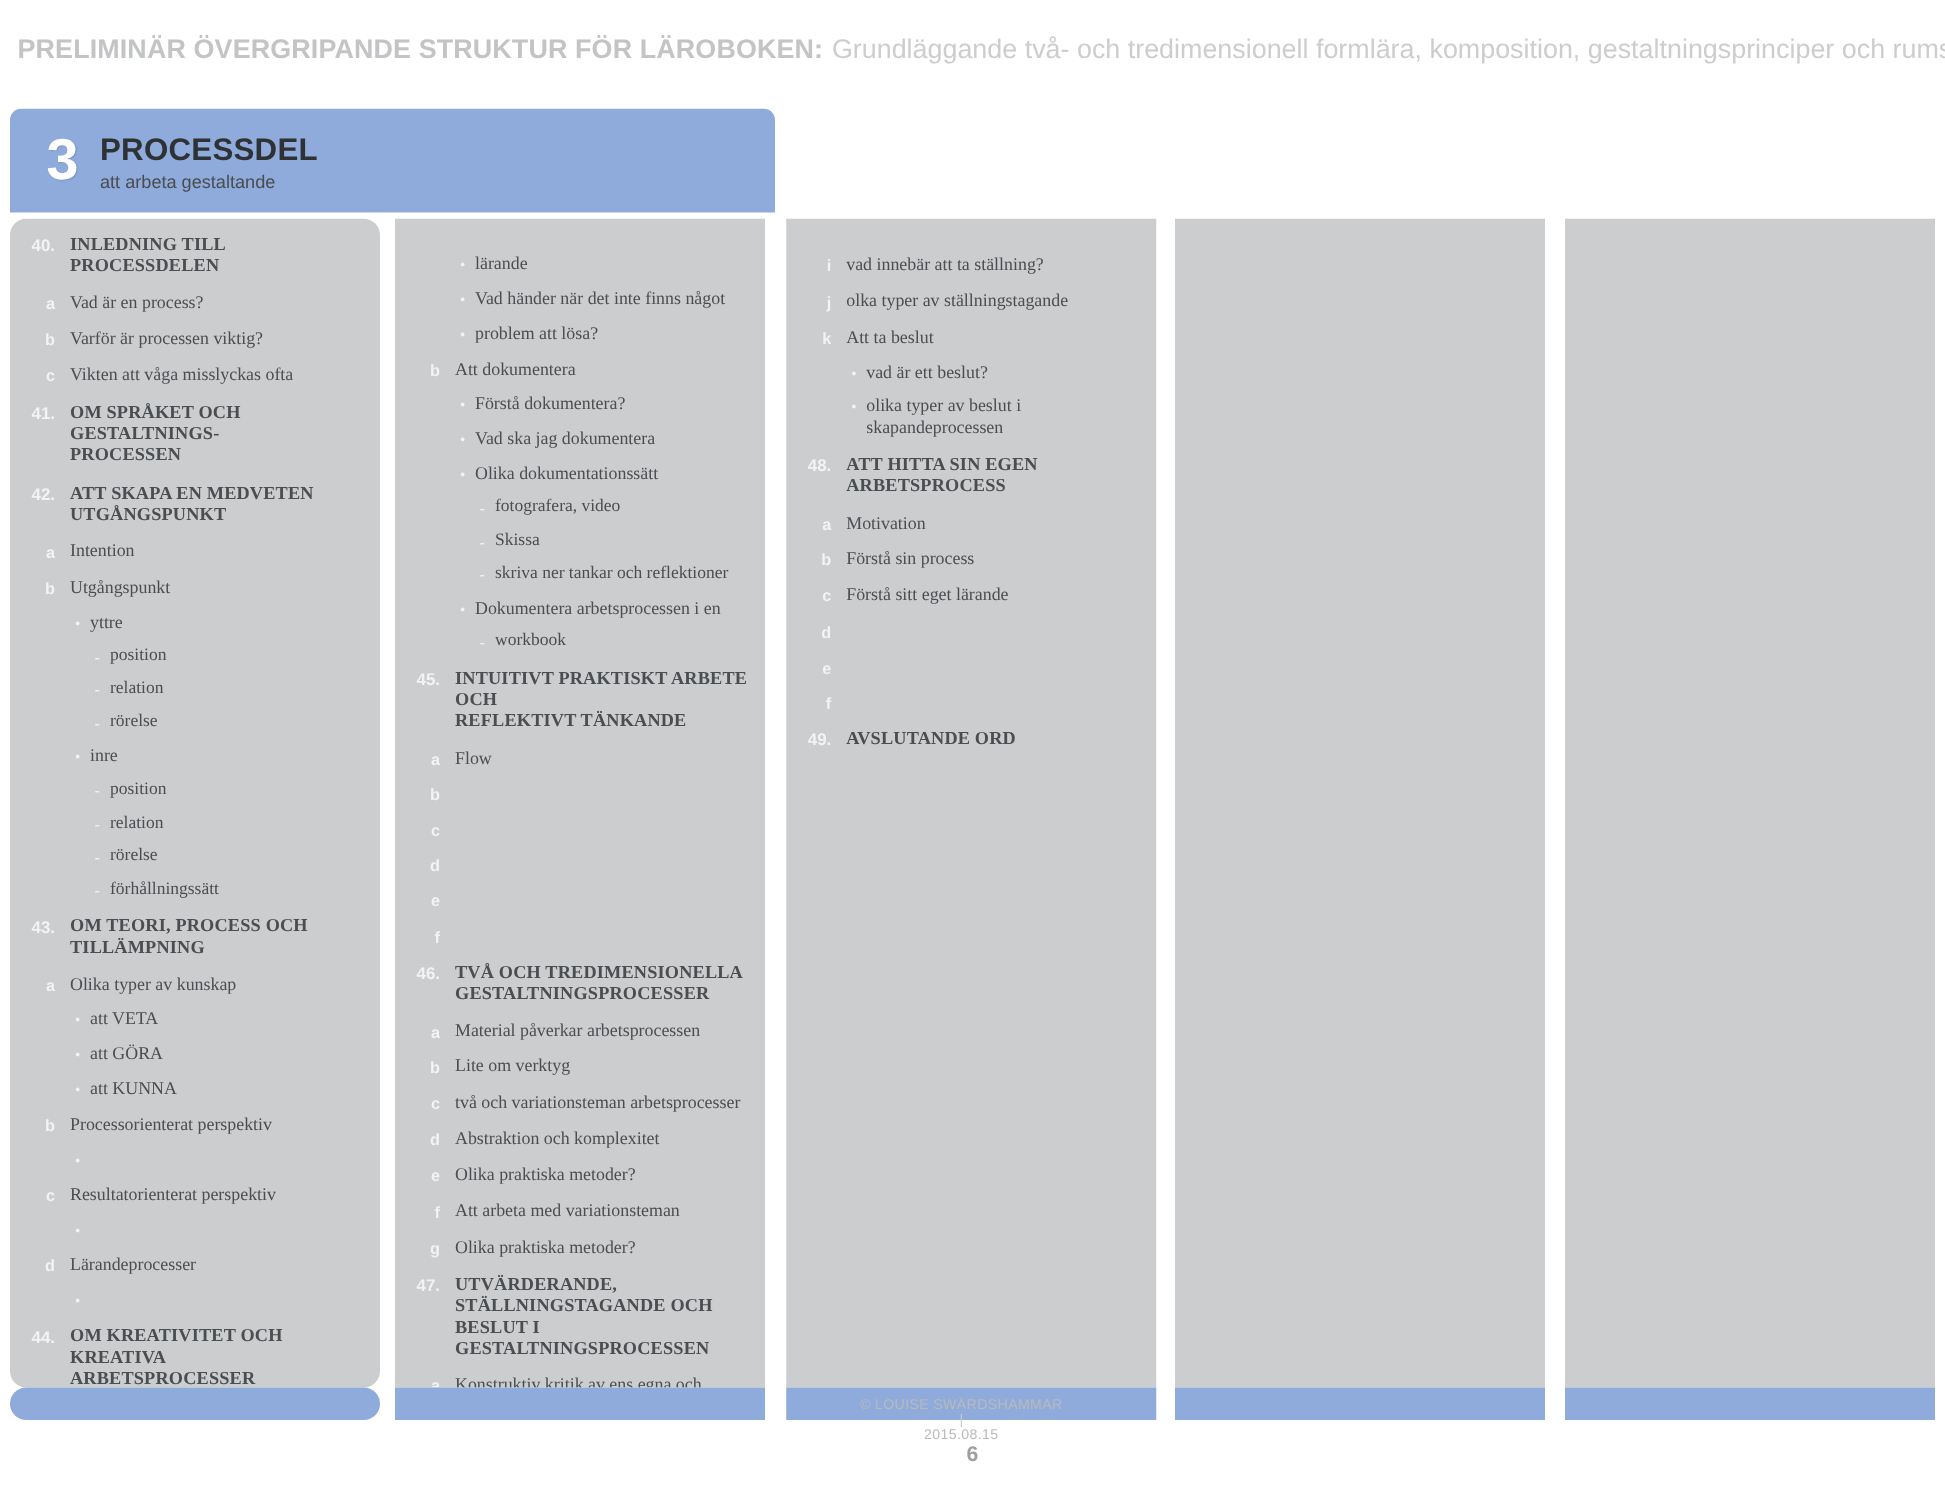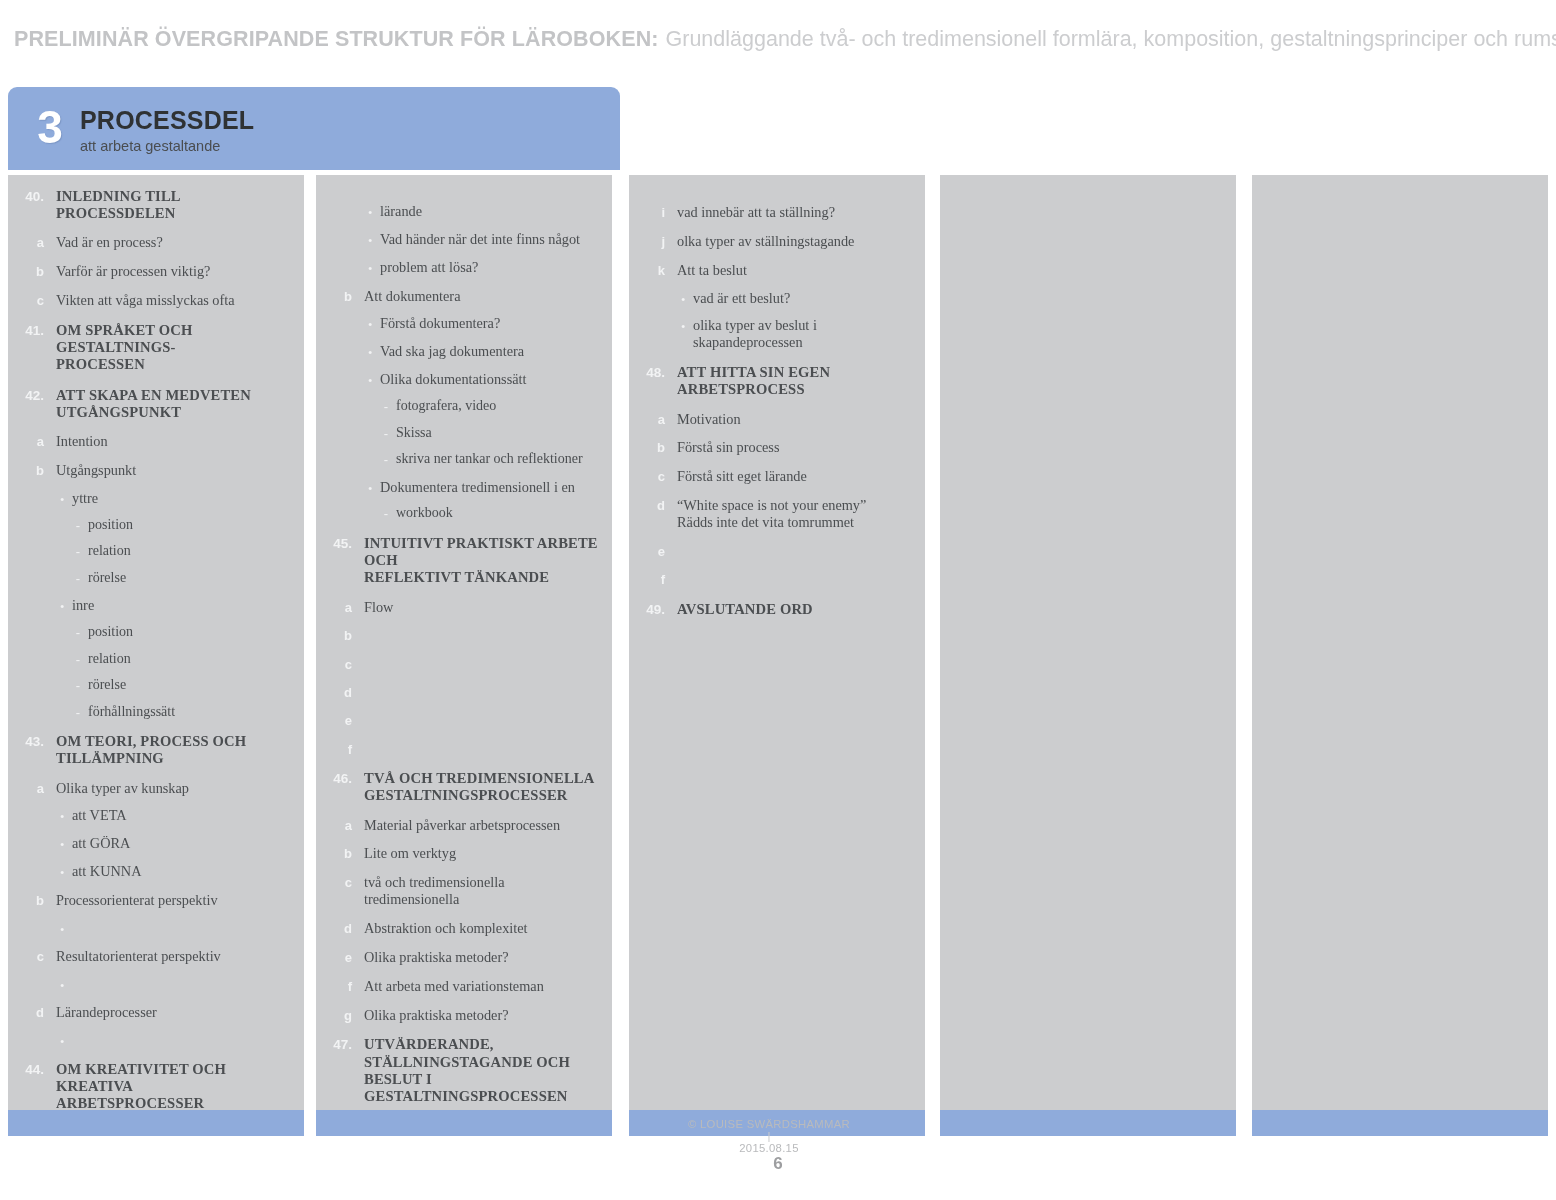--- a/index.html
+++ b/index.html
@@ -93,21 +93,21 @@
     padding: 17px 10px 0 10px;
     overflow: hidden;
   }
   .col-bar {
     position: absolute;
     top: 1110px;
     width: 296px;
     height: 26px;
     background: #8fabdb;
   }
-  #col-1, #bar-1 { left: 8px; }
+  #col-1, #bar-1 { left: 8px; border-radius: 13px; }
   #col-2, #bar-2 { left: 316px; }
   #col-3, #bar-3 { left: 629px; }
   #col-4, #bar-4 { left: 940px; }
   #col-5, #bar-5 { left: 1252px; }
   #col-1 { padding-top: 0; }
 
   
   .entry {
     display: flex;
     align-items: flex-start;
@@ -397,21 +397,21 @@
     <div class="entry lv-dash">
       <span class="marker">-</span>
       <span class="etext">Skissa</span>
     </div>
     <div class="entry lv-dash">
       <span class="marker">-</span>
       <span class="etext">skriva ner tankar och reflektioner</span>
     </div>
     <div class="entry lv-bul">
       <span class="marker">•</span>
-      <span class="etext">Dokumentera tredimensionell i en</span>
+      <span class="etext">Dokumentera arbetsprocessen i en</span>
     </div>
     <div class="entry lv-dash">
       <span class="marker">-</span>
       <span class="etext">workbook</span>
     </div>
     <div class="entry lv-num">
       <span class="marker">45.</span>
       <span class="etext">INTUITIVT PRAKTISKT ARBETE OCH
 REFLEKTIVT TÄNKANDE</span>
     </div>
@@ -447,21 +447,21 @@
     <div class="entry lv-let">
       <span class="marker">a</span>
       <span class="etext">Material påverkar arbetsprocessen</span>
     </div>
     <div class="entry lv-let">
       <span class="marker">b</span>
       <span class="etext">Lite om verktyg</span>
     </div>
     <div class="entry lv-let">
       <span class="marker">c</span>
-      <span class="etext">två och tredimensionella tredimensionella</span>
+      <span class="etext">två och variationsteman arbetsprocesser</span>
     </div>
     <div class="entry lv-let">
       <span class="marker">d</span>
       <span class="etext">Abstraktion och komplexitet</span>
     </div>
     <div class="entry lv-let">
       <span class="marker">e</span>
       <span class="etext">Olika praktiska metoder?</span>
     </div>
     <div class="entry lv-let">
@@ -515,22 +515,20 @@
     <div class="entry lv-let">
       <span class="marker">b</span>
       <span class="etext">Förstå sin process</span>
     </div>
     <div class="entry lv-let">
       <span class="marker">c</span>
       <span class="etext">Förstå sitt eget lärande</span>
     </div>
     <div class="entry lv-let">
       <span class="marker">d</span>
-      <span class="etext">“White space is not your enemy”
-Rädds inte det vita tomrummet</span>
     </div>
     <div class="entry lv-let empty">
       <span class="marker">e</span>
       <span class="etext"></span>
     </div>
     <div class="entry lv-let empty">
       <span class="marker">f</span>
       <span class="etext"></span>
     </div>
     <div class="entry lv-num">

